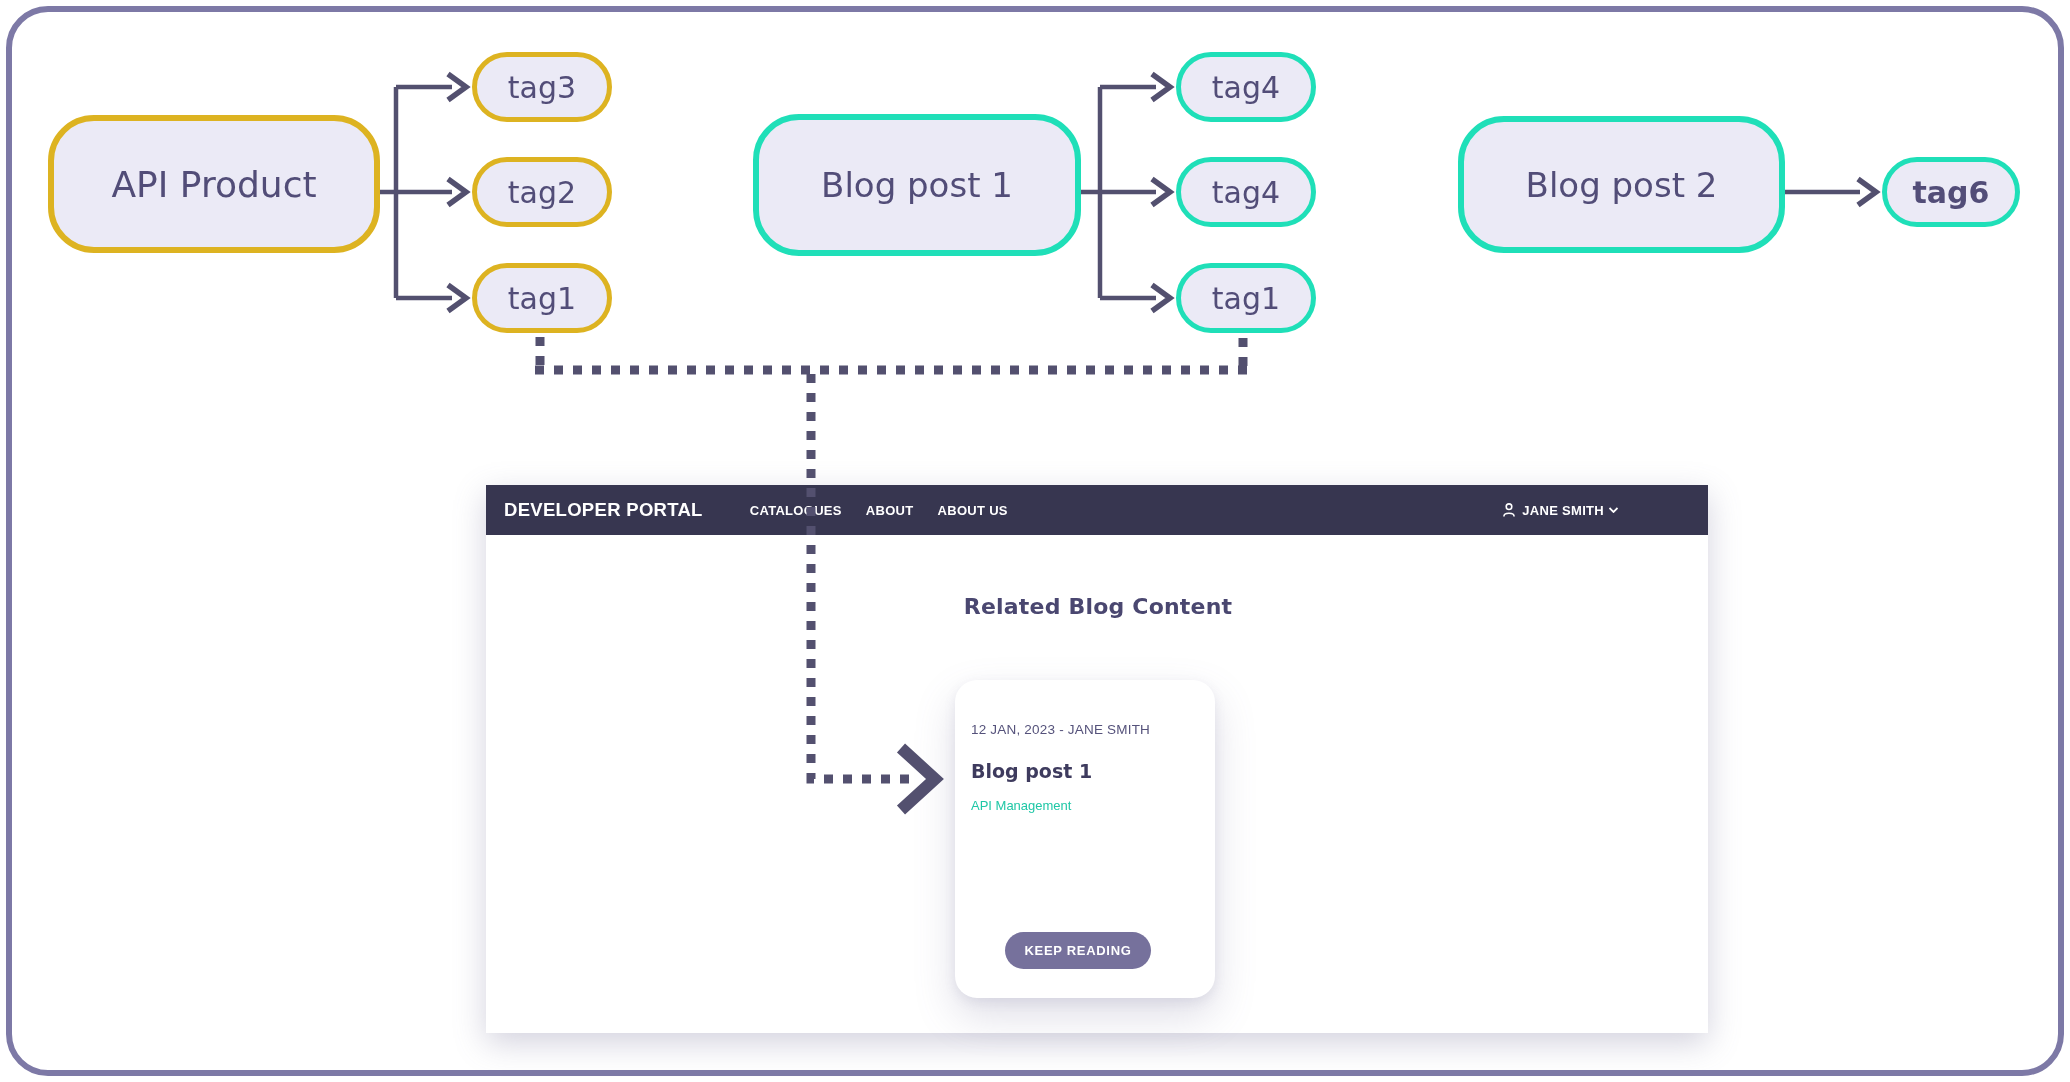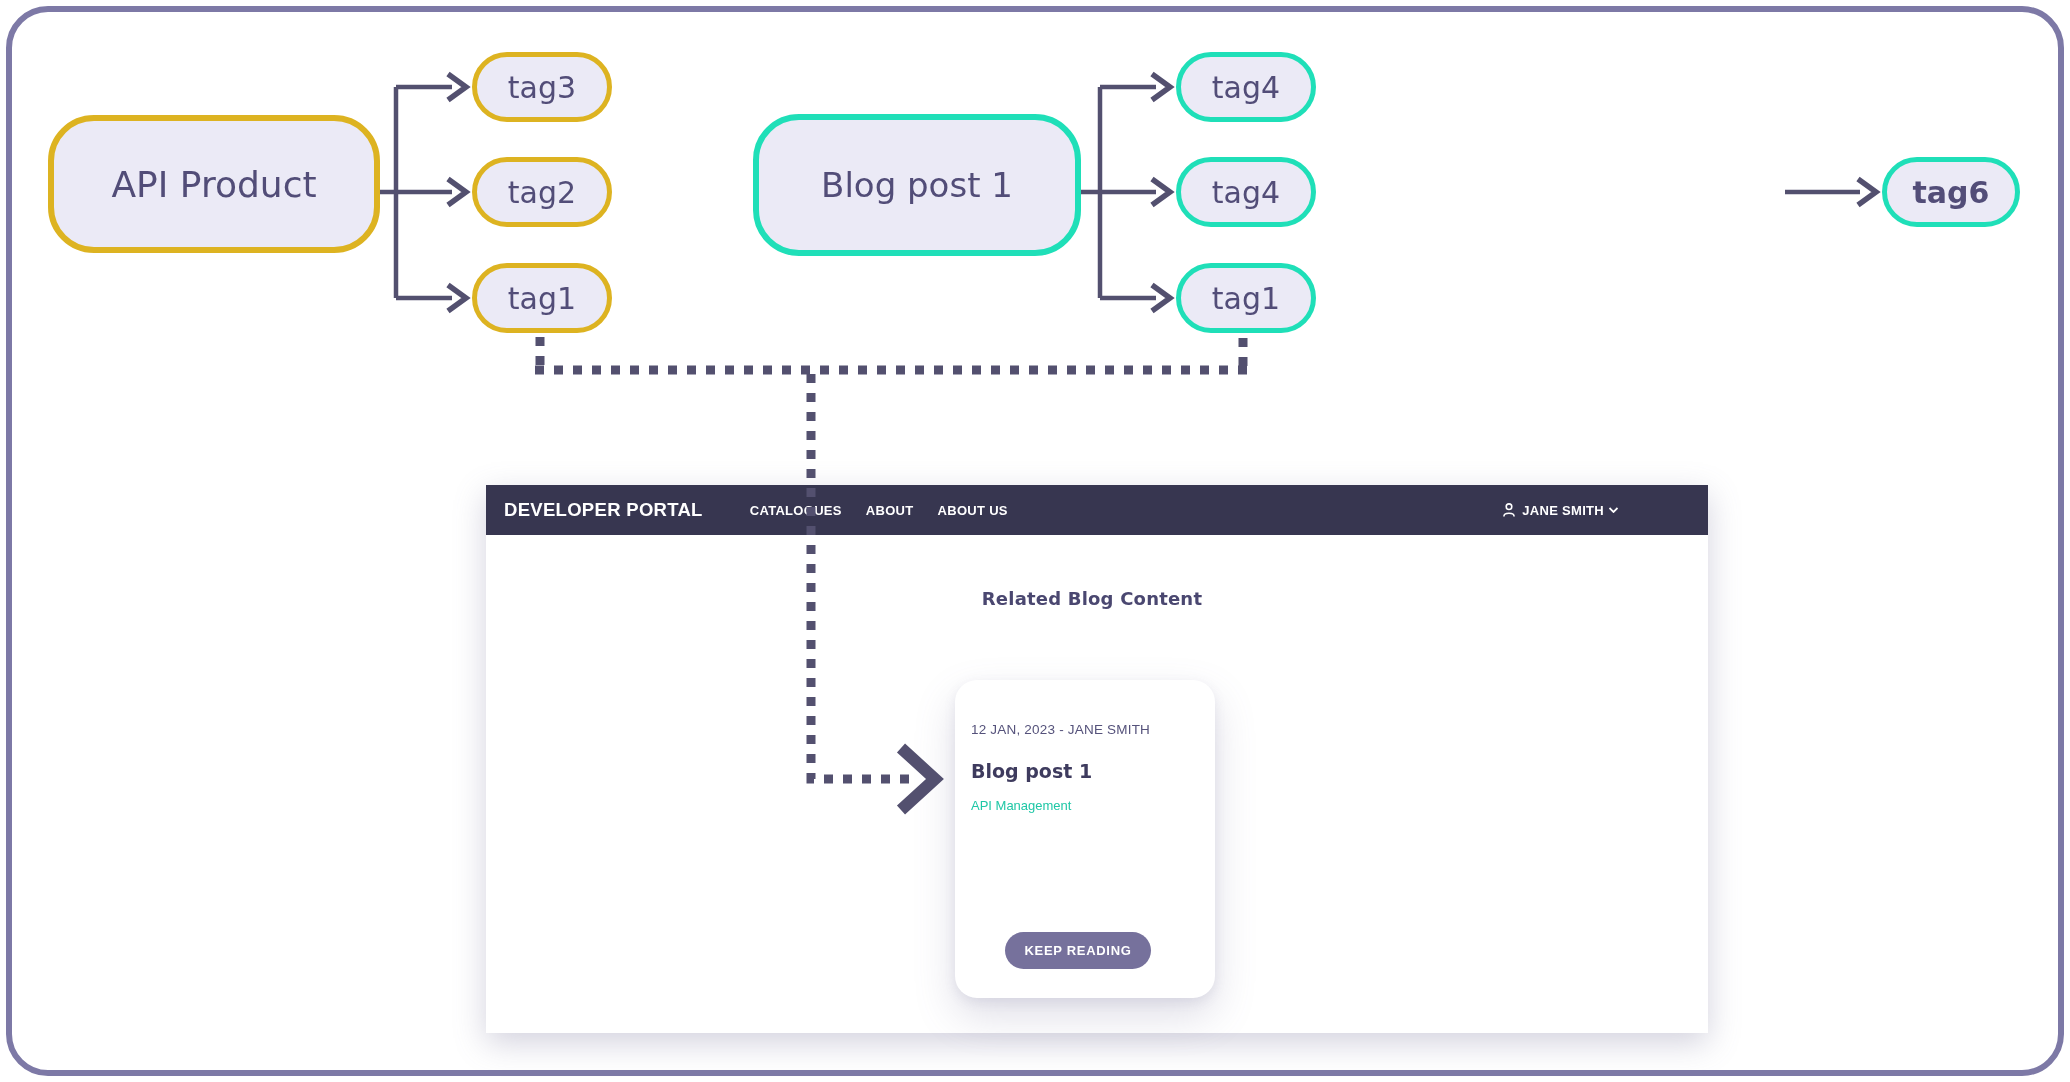--- a/index.html
+++ b/index.html
@@ -32,22 +32,22 @@
   .portal{position:absolute;left:486px;top:485px;width:1222px;height:548px;background:#fff;
           box-shadow:0 10px 30px rgba(110,106,145,.30);font-family:"Liberation Sans",sans-serif;}
   .navbar{display:flex;align-items:center;height:50px;background:var(--navbar-bg);
           padding:0 90px 0 18px;box-sizing:border-box;color:var(--navbar-text);}
   .brand{font-size:18.5px;font-weight:bold;letter-spacing:.3px;}
   .nav{display:flex;gap:24px;margin-left:47px;}
   .nav a{font-size:13px;font-weight:bold;letter-spacing:.3px;color:var(--navbar-text);text-decoration:none;cursor:pointer;}
   .user{display:flex;align-items:center;gap:5px;margin-left:auto;font-size:13px;font-weight:bold;
         letter-spacing:.3px;cursor:pointer;}
   .portal-body{position:relative;width:100%;height:498px;}
-  .section-title{position:absolute;left:599px;top:46px;transform:translateX(-50%);margin:7px;
-                 font-family:"DejaVu Sans",sans-serif;font-size:18px;font-weight:bold;
+  .section-title{position:absolute;left:599px;top:46px;transform:translateX(-50%);margin:13px;
+                 font-family:"DejaVu Sans",sans-serif;font-size:22px;font-weight:bold;
                  color:var(--heading-text);white-space:nowrap;letter-spacing:.2px;}
   .card{position:absolute;left:469px;top:145px;width:260px;height:318px;background:#fff;border-radius:22px;
         box-shadow:0 18px 40px rgba(110,106,145,.22),0 4px 12px rgba(110,106,145,.12);
         padding:42px 16px 0;box-sizing:border-box;}
   .card .meta{font-size:13.5px;color:var(--meta-text);letter-spacing:.2px;}
   .card .title{margin-top:23px;font-family:"DejaVu Sans",sans-serif;font-size:19px;font-weight:bold;
                color:var(--title-text);}
   .card .taglink{display:block;margin-top:16px;font-size:13px;color:var(--link-teal);
                  text-decoration:none;cursor:pointer;}
   .keep-btn{position:absolute;left:50px;top:252px;width:146px;height:37px;border:none;border-radius:19px;
@@ -116,16 +116,17 @@
   <div class="node bigbox y" id="api-product">API Product</div>
   <div class="node pill y yt1">tag3</div>
   <div class="node pill y yt2">tag2</div>
   <div class="node pill y yt3">tag1</div>
 
   <div class="node bigbox t" id="blog-post-1">Blog post 1</div>
   <div class="node pill t tt1">tag4</div>
   <div class="node pill t tt2">tag4</div>
   <div class="node pill t tt3">tag1</div>
 
+  <div class="node bigbox t" id="blog-post-2">Blog post 2</div>
   <div class="node pill t" id="tag6">tag6</div>
 
   <div class="frame"></div>
 </div>
 
 </body></html>

